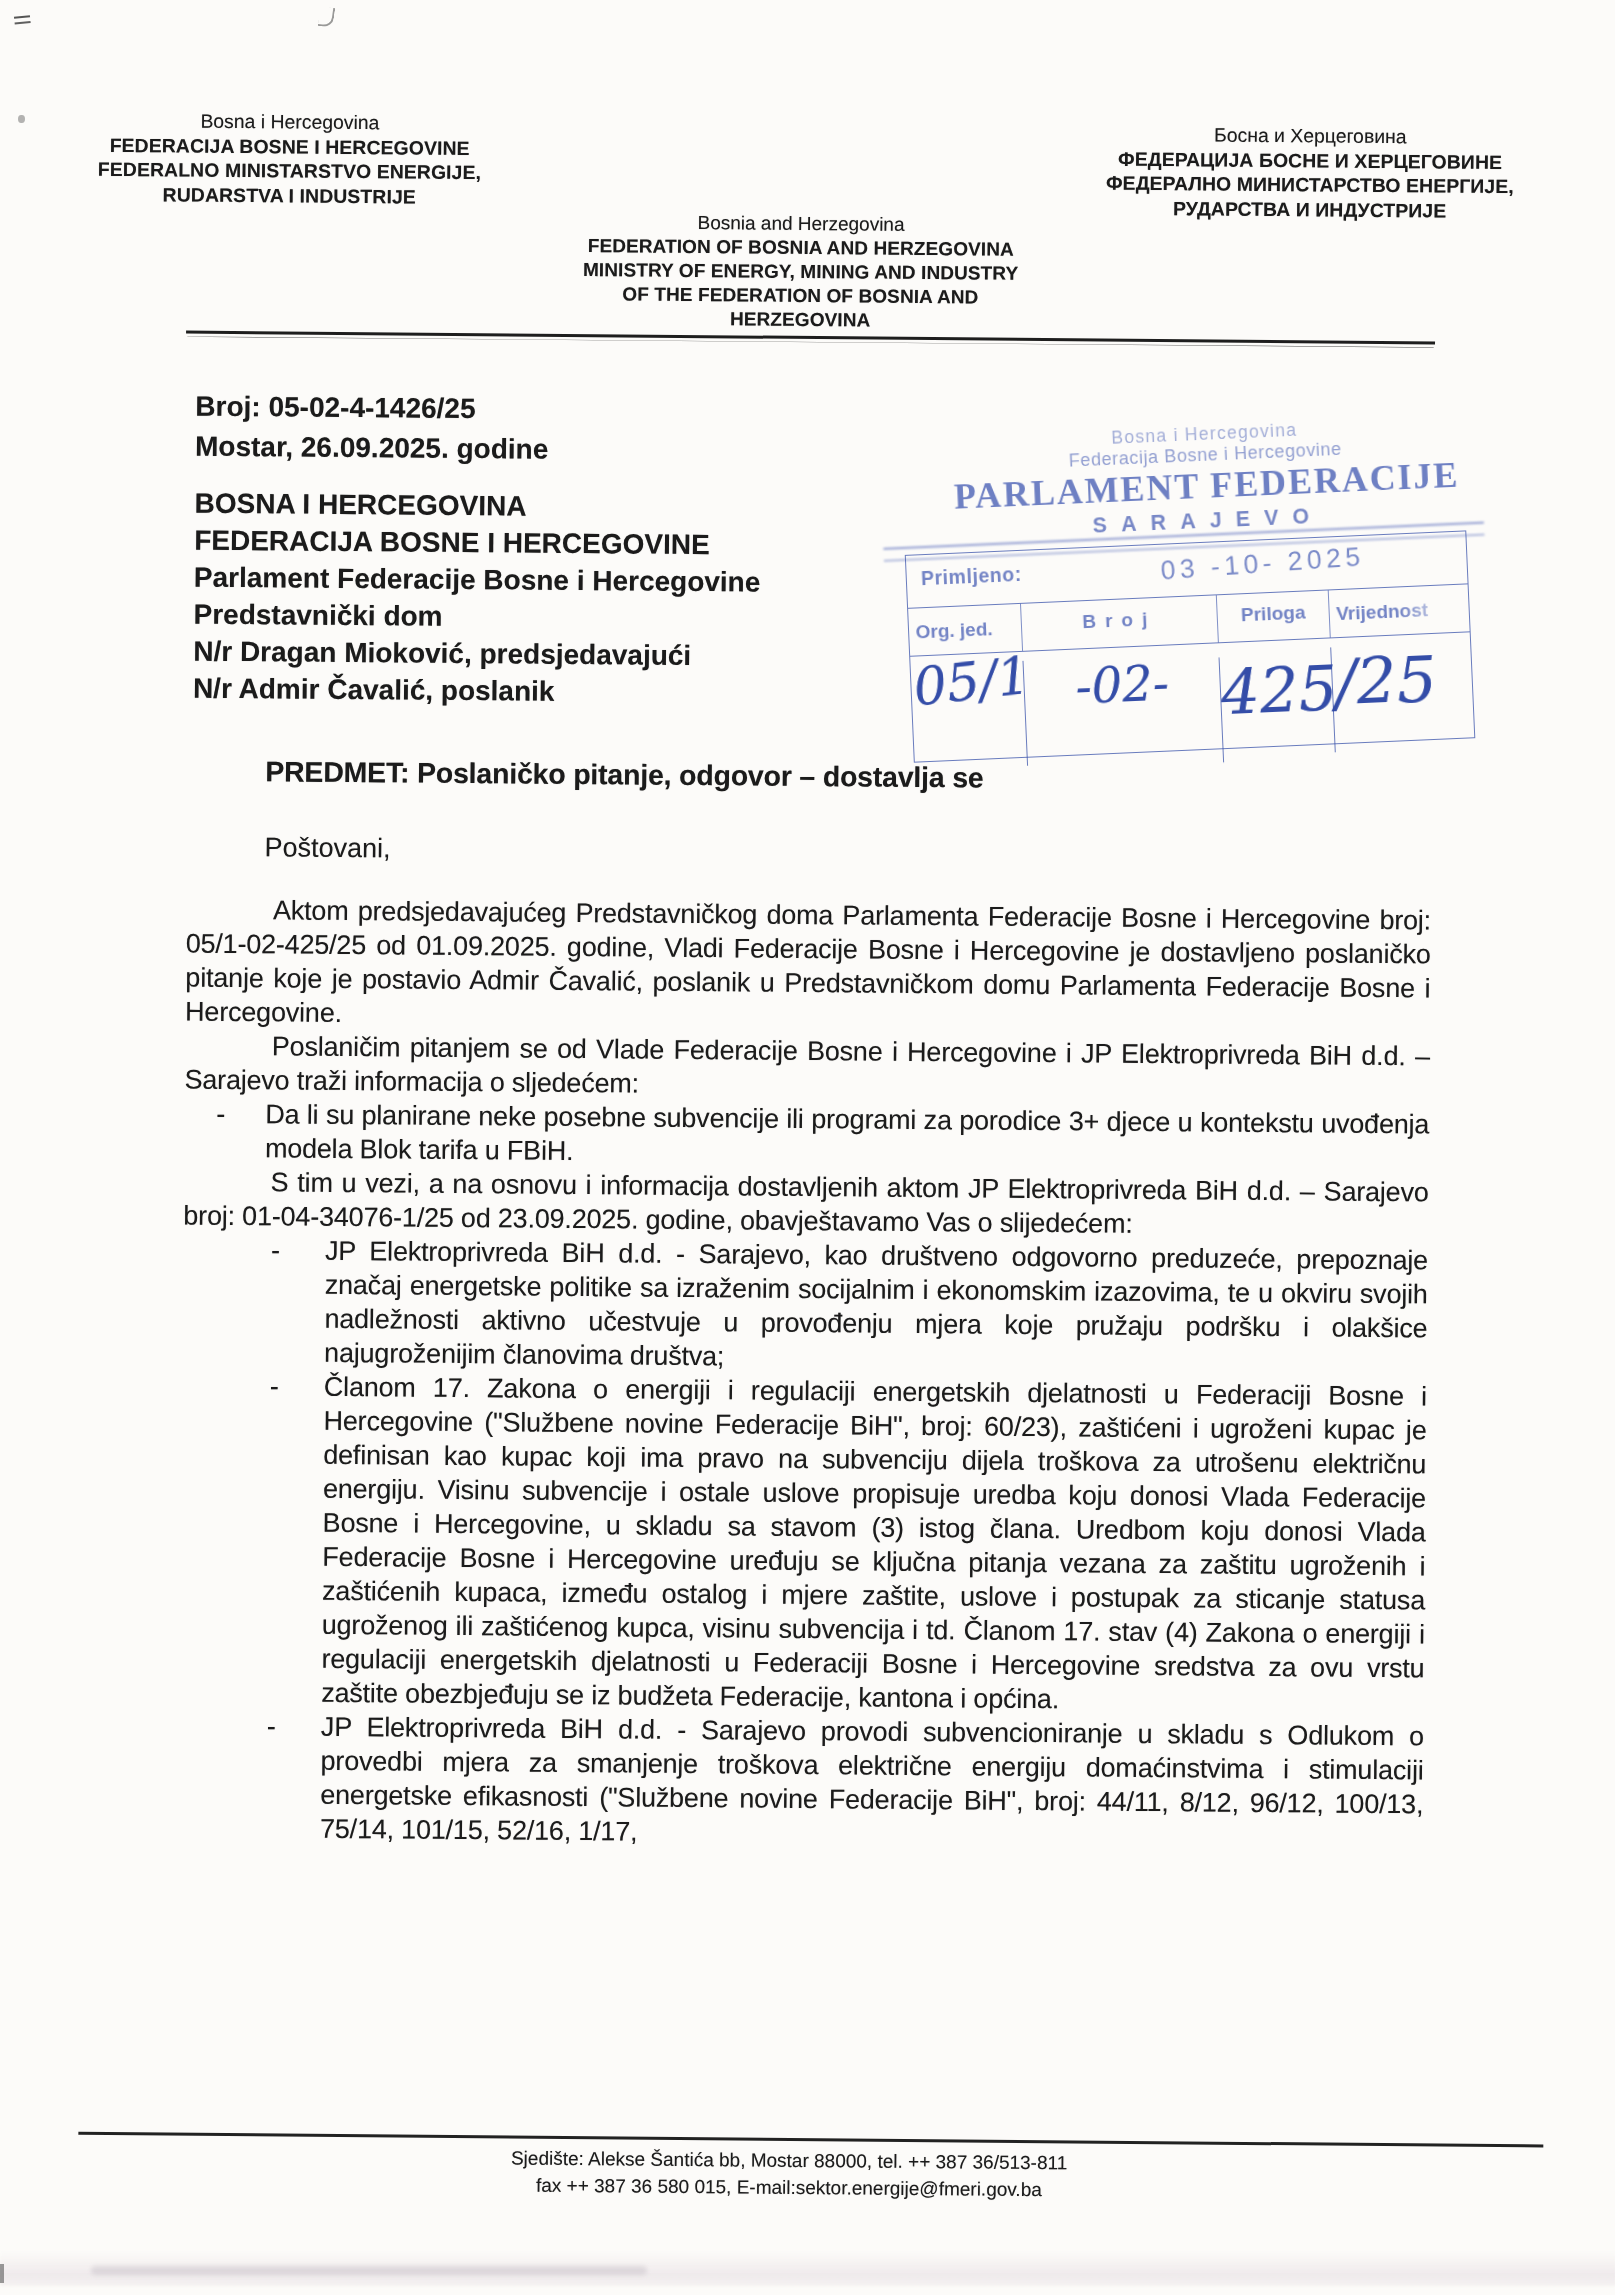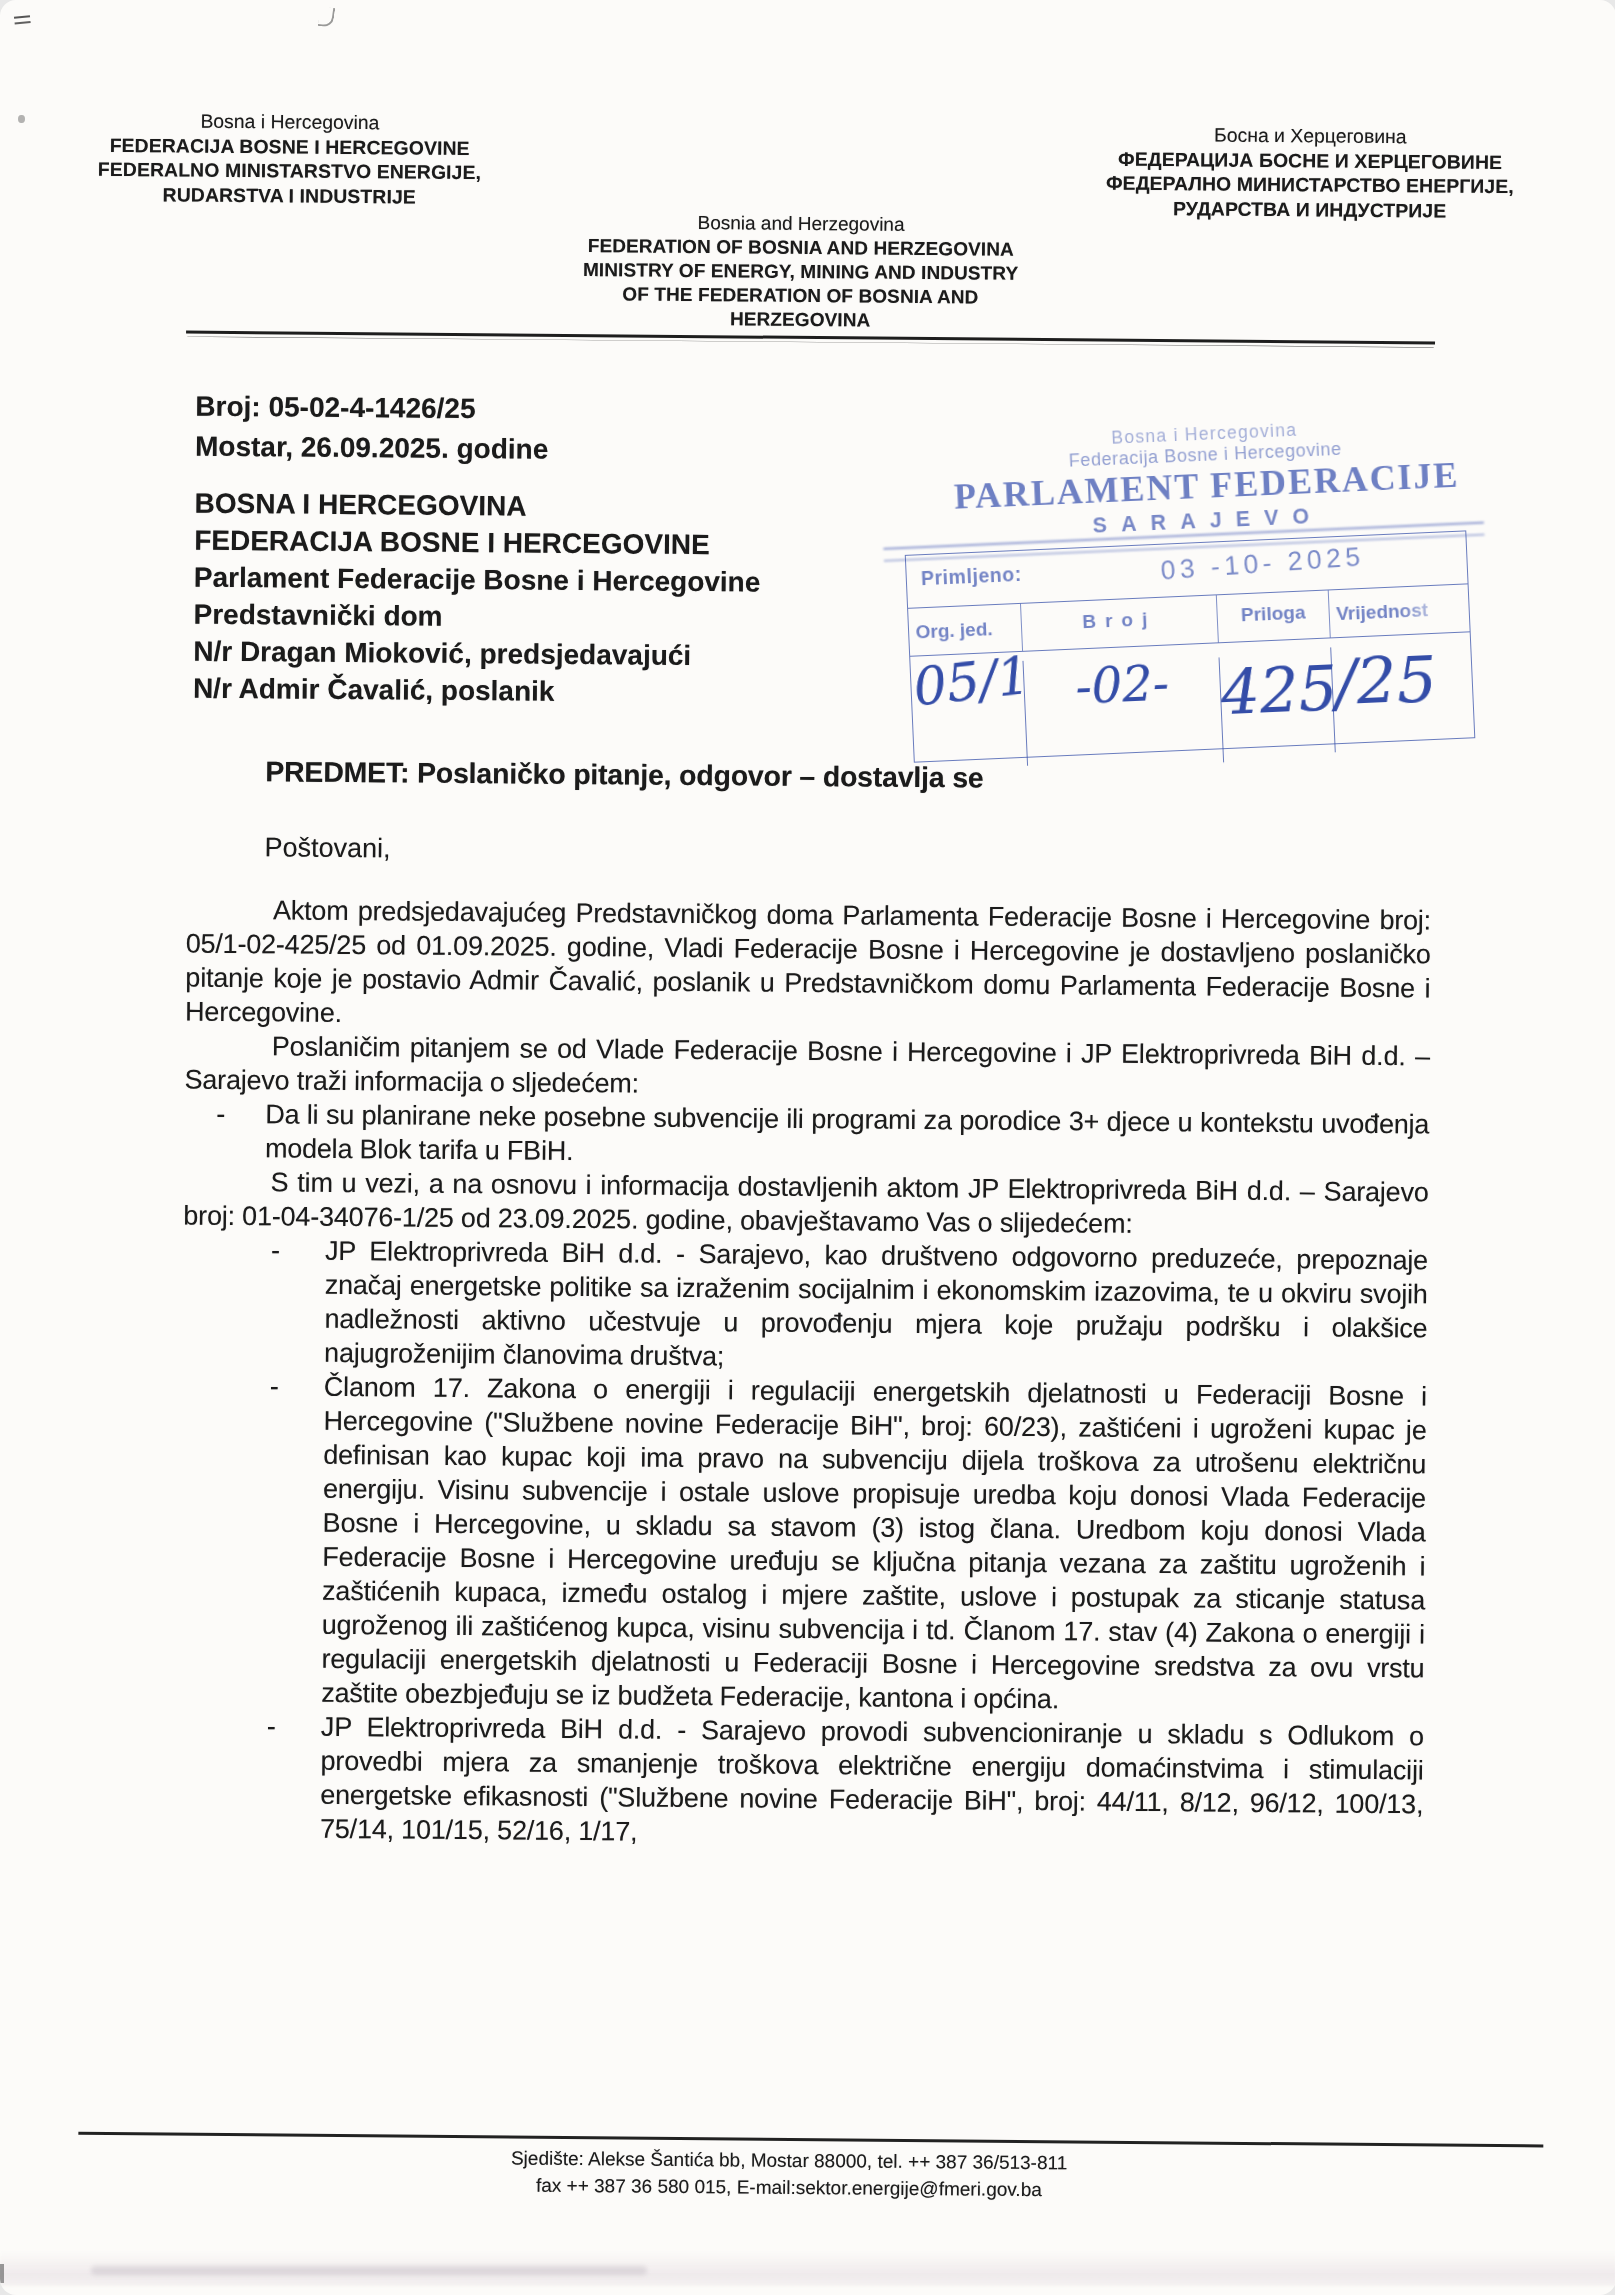--- a/index.html
+++ b/index.html
@@ -1,19 +1,19 @@
 <!DOCTYPE html>
 <html style="font-size:10.3px"><head>
 <meta charset="utf-8">
 <style>
   html,body{margin:0;padding:0;background:#e8e8e8;}
   .sheet{
     position:relative;width:1616px;height:2295px;margin:0 auto;
     background:#fcfbf9;overflow:hidden;
-    font-family:"Liberation Sans",sans-serif;color:#1b1b1b;border-radius:16px;
+    font-family:"Liberation Sans",sans-serif;color:#1b1b1b;
   }
   .scan{position:absolute;left:0;top:0;width:1616px;height:2295px;
     transform:rotate(0.5deg);transform-origin:808px 0;}
   .ink{text-shadow:0 0 0.8px rgba(25,25,25,.38);}
   
   .hdr{position:absolute;text-align:center;line-height:24.6px;font-size:19.4px;}
   .hdr .reg{font-weight:400;}
   .hdr .b{font-weight:700;letter-spacing:0.1px;}
   .hdr-left{left:84px;top:114px;width:414px;}
   .hdr-center{left:551px;top:212px;width:504px;line-height:24px;font-size:19px;}

